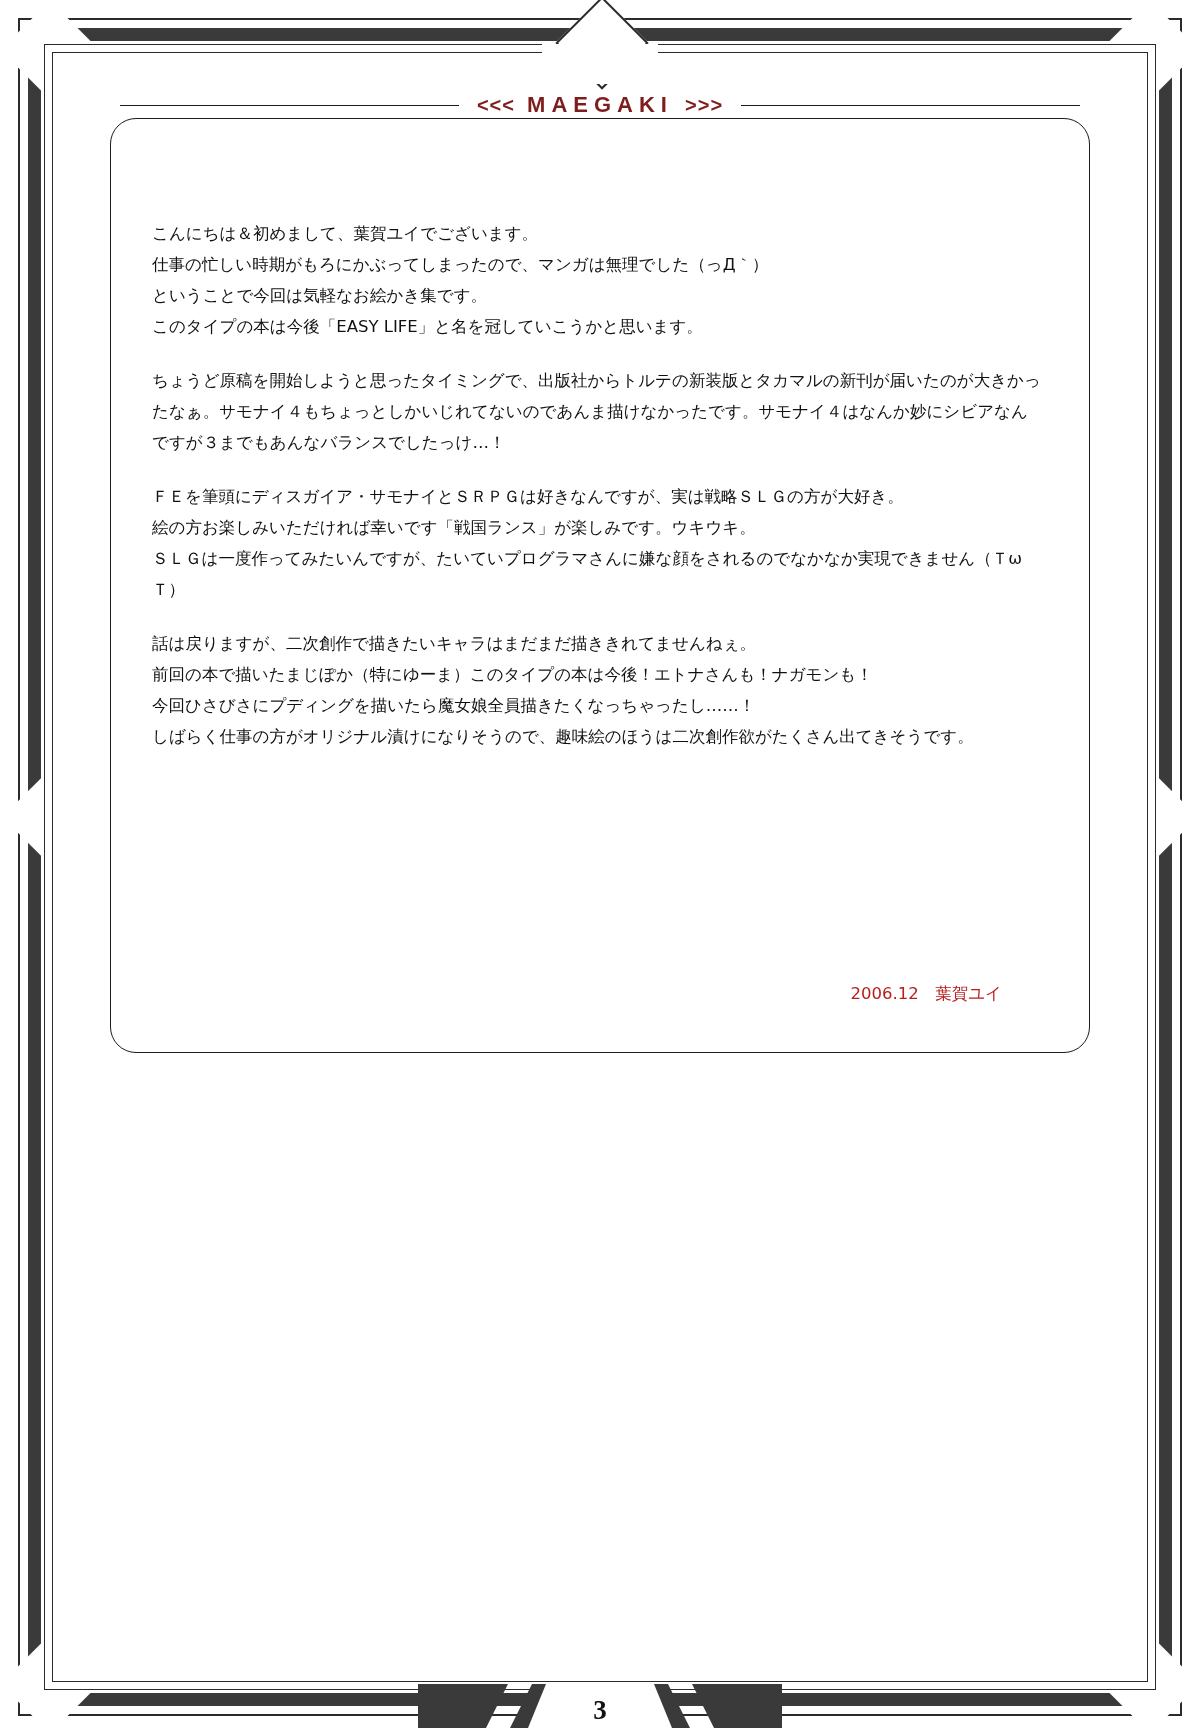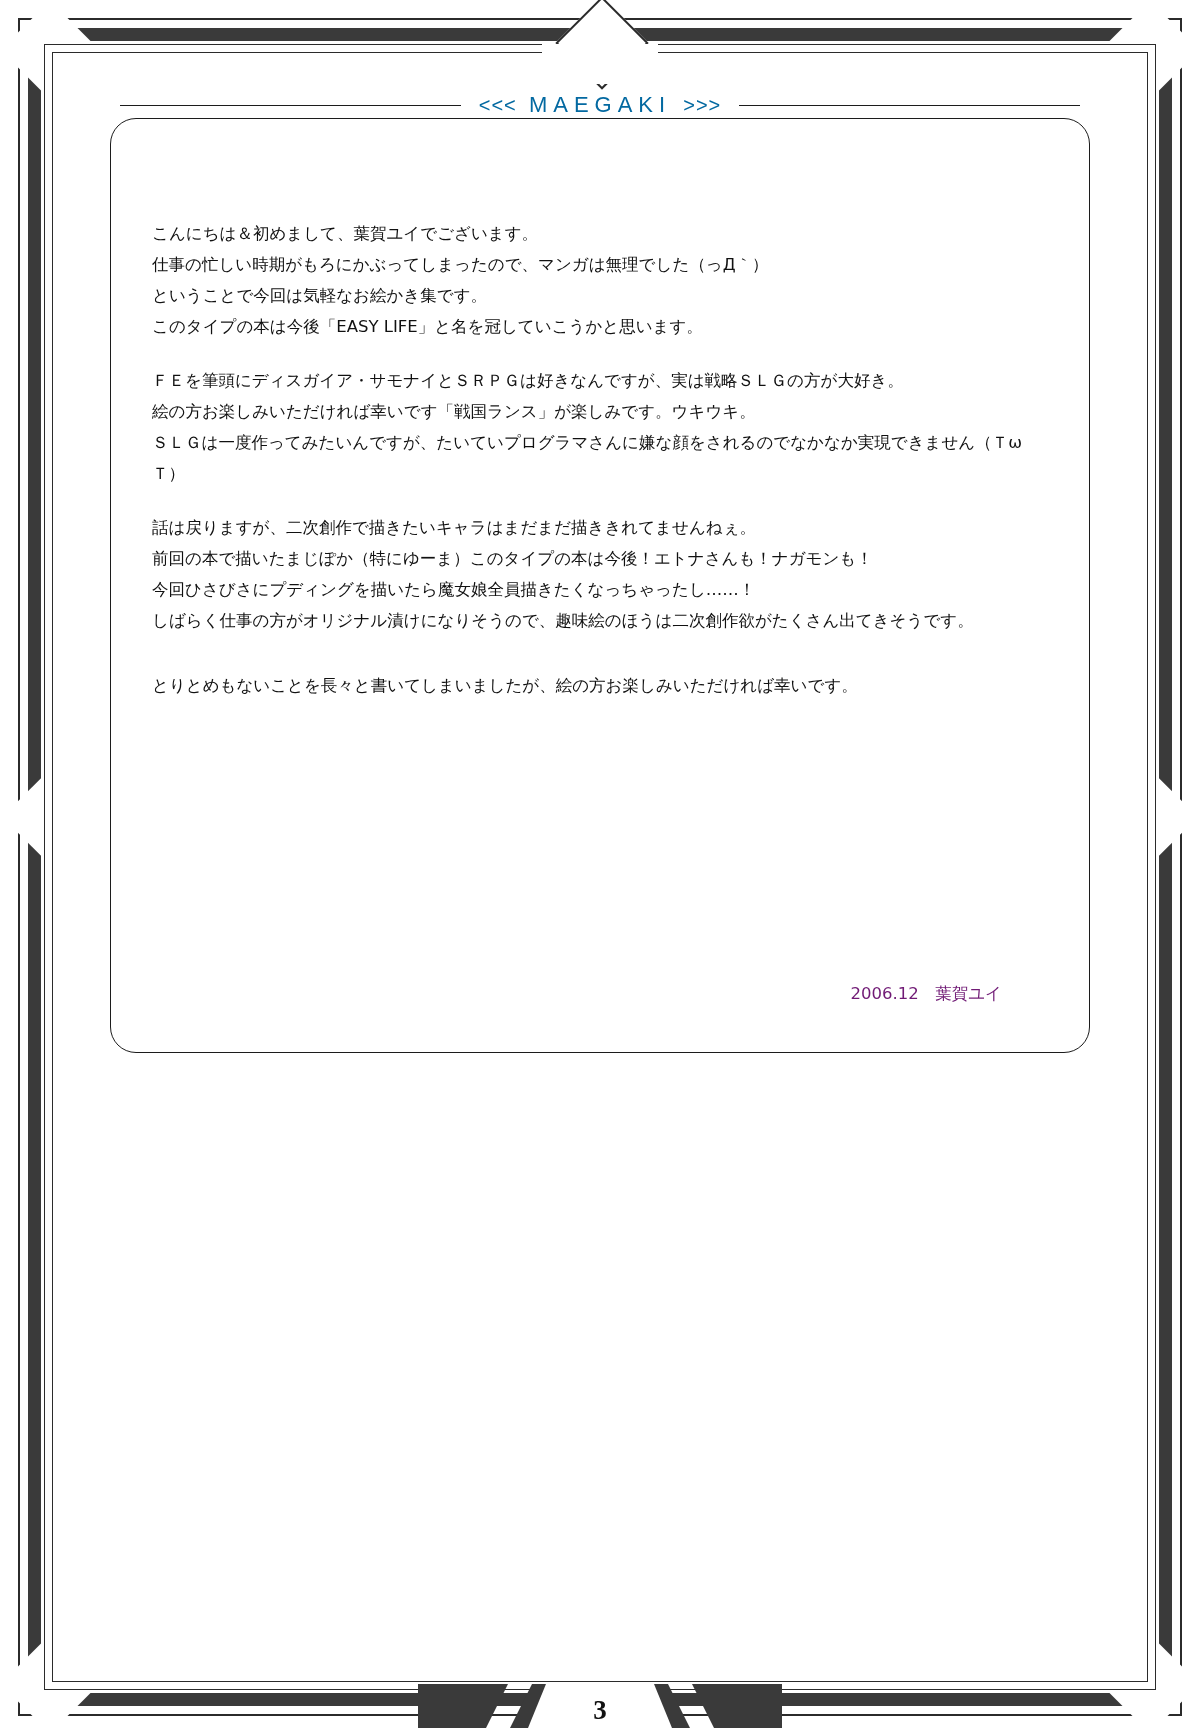--- a/index.html
+++ b/index.html
@@ -104,24 +104,24 @@
   }
   .rule {
     flex: 1 1 auto;
     height: 0;
     border-top: 1.6px solid #1c1c1c;
   }
   .header-title {
     font-family: "Liberation Sans", sans-serif;
     font-size: 22px;
     letter-spacing: 6px;
-    color: #0369a1;
+    color: #7f1d1d;
     padding: 0 18px;
     white-space: nowrap;
-    font-weight: 400;
+    font-weight: 700;
     text-align: center;
   }
   .chev {
     letter-spacing: 1px;
     font-size: 20px;
   }
 
   
   .content-box {
     position: absolute;
@@ -152,21 +152,21 @@
   .para.last-gap { margin-bottom: 34px; }
 
   .signature {
     position: absolute;
     right: 0;
     top: 760px;
     width: 890px;
     text-align: right;
     padding-right: 40px;
     font-size: 16.5px;
-    color: #701a75;
+    color: #b91c1c;
     box-sizing: border-box;
     font-family: "DejaVu Sans", "Liberation Sans", sans-serif;
   }
 
   
   .page-tab {
     position: absolute;
     left: 50%;
     bottom: 6px;
     margin-left: -90px;
@@ -239,28 +239,28 @@
     <span class="rule"></span>
   </div>
 
   <div class="content-box"></div>
 
   <div class="body-text">
     <p class="para">こんにちは＆初めまして、葉賀ユイでございます。
 仕事の忙しい時期がもろにかぶってしまったので、マンガは無理でした（っД｀）
 ということで今回は気軽なお絵かき集です。
 このタイプの本は今後「EASY LIFE」と名を冠していこうかと思います。</p>
+    <p class="para">ちょうど原稿を開始しようと思ったタイミングで、出版社からトルテの新装版とタカマルの新刊が届いたのが大きかったなぁ。サモナイ４もちょっとしかいじれてないのであんま描けなかったです。サモナイ４はなんか妙にシビアなんですが３までもあんなバランスでしたっけ…！</p>
     <p class="para">ＦＥを筆頭にディスガイア・サモナイとＳＲＰＧは好きなんですが、実は戦略ＳＬＧの方が大好き。
 絵の方お楽しみいただければ幸いです「戦国ランス」が楽しみです。ウキウキ。
 ＳＬＧは一度作ってみたいんですが、たいていプログラマさんに嫌な顔をされるのでなかなか実現できません（ＴωＴ）</p>
     <p class="para last-gap">話は戻りますが、二次創作で描きたいキャラはまだまだ描ききれてませんねぇ。
 前回の本で描いたまじぽか（特にゆーま）このタイプの本は今後！エトナさんも！ナガモンも！
 今回ひさびさにプディングを描いたら魔女娘全員描きたくなっちゃったし……！
 しばらく仕事の方がオリジナル漬けになりそうので、趣味絵のほうは二次創作欲がたくさん出てきそうです。</p>
-    <p class="para">とりとめもないことを長々と書いてしまいましたが、絵の方お楽しみいただければ幸いです。</p>
     <div class="signature">2006.12　葉賀ユイ</div>
   </div>
 
   <div class="tab-wing-left"></div>
   <div class="tab-wing-right"></div>
   <div class="page-tab"></div>
   <div class="page-tab-inner"></div>
   <div class="page-number">3</div>
 
 </div>

